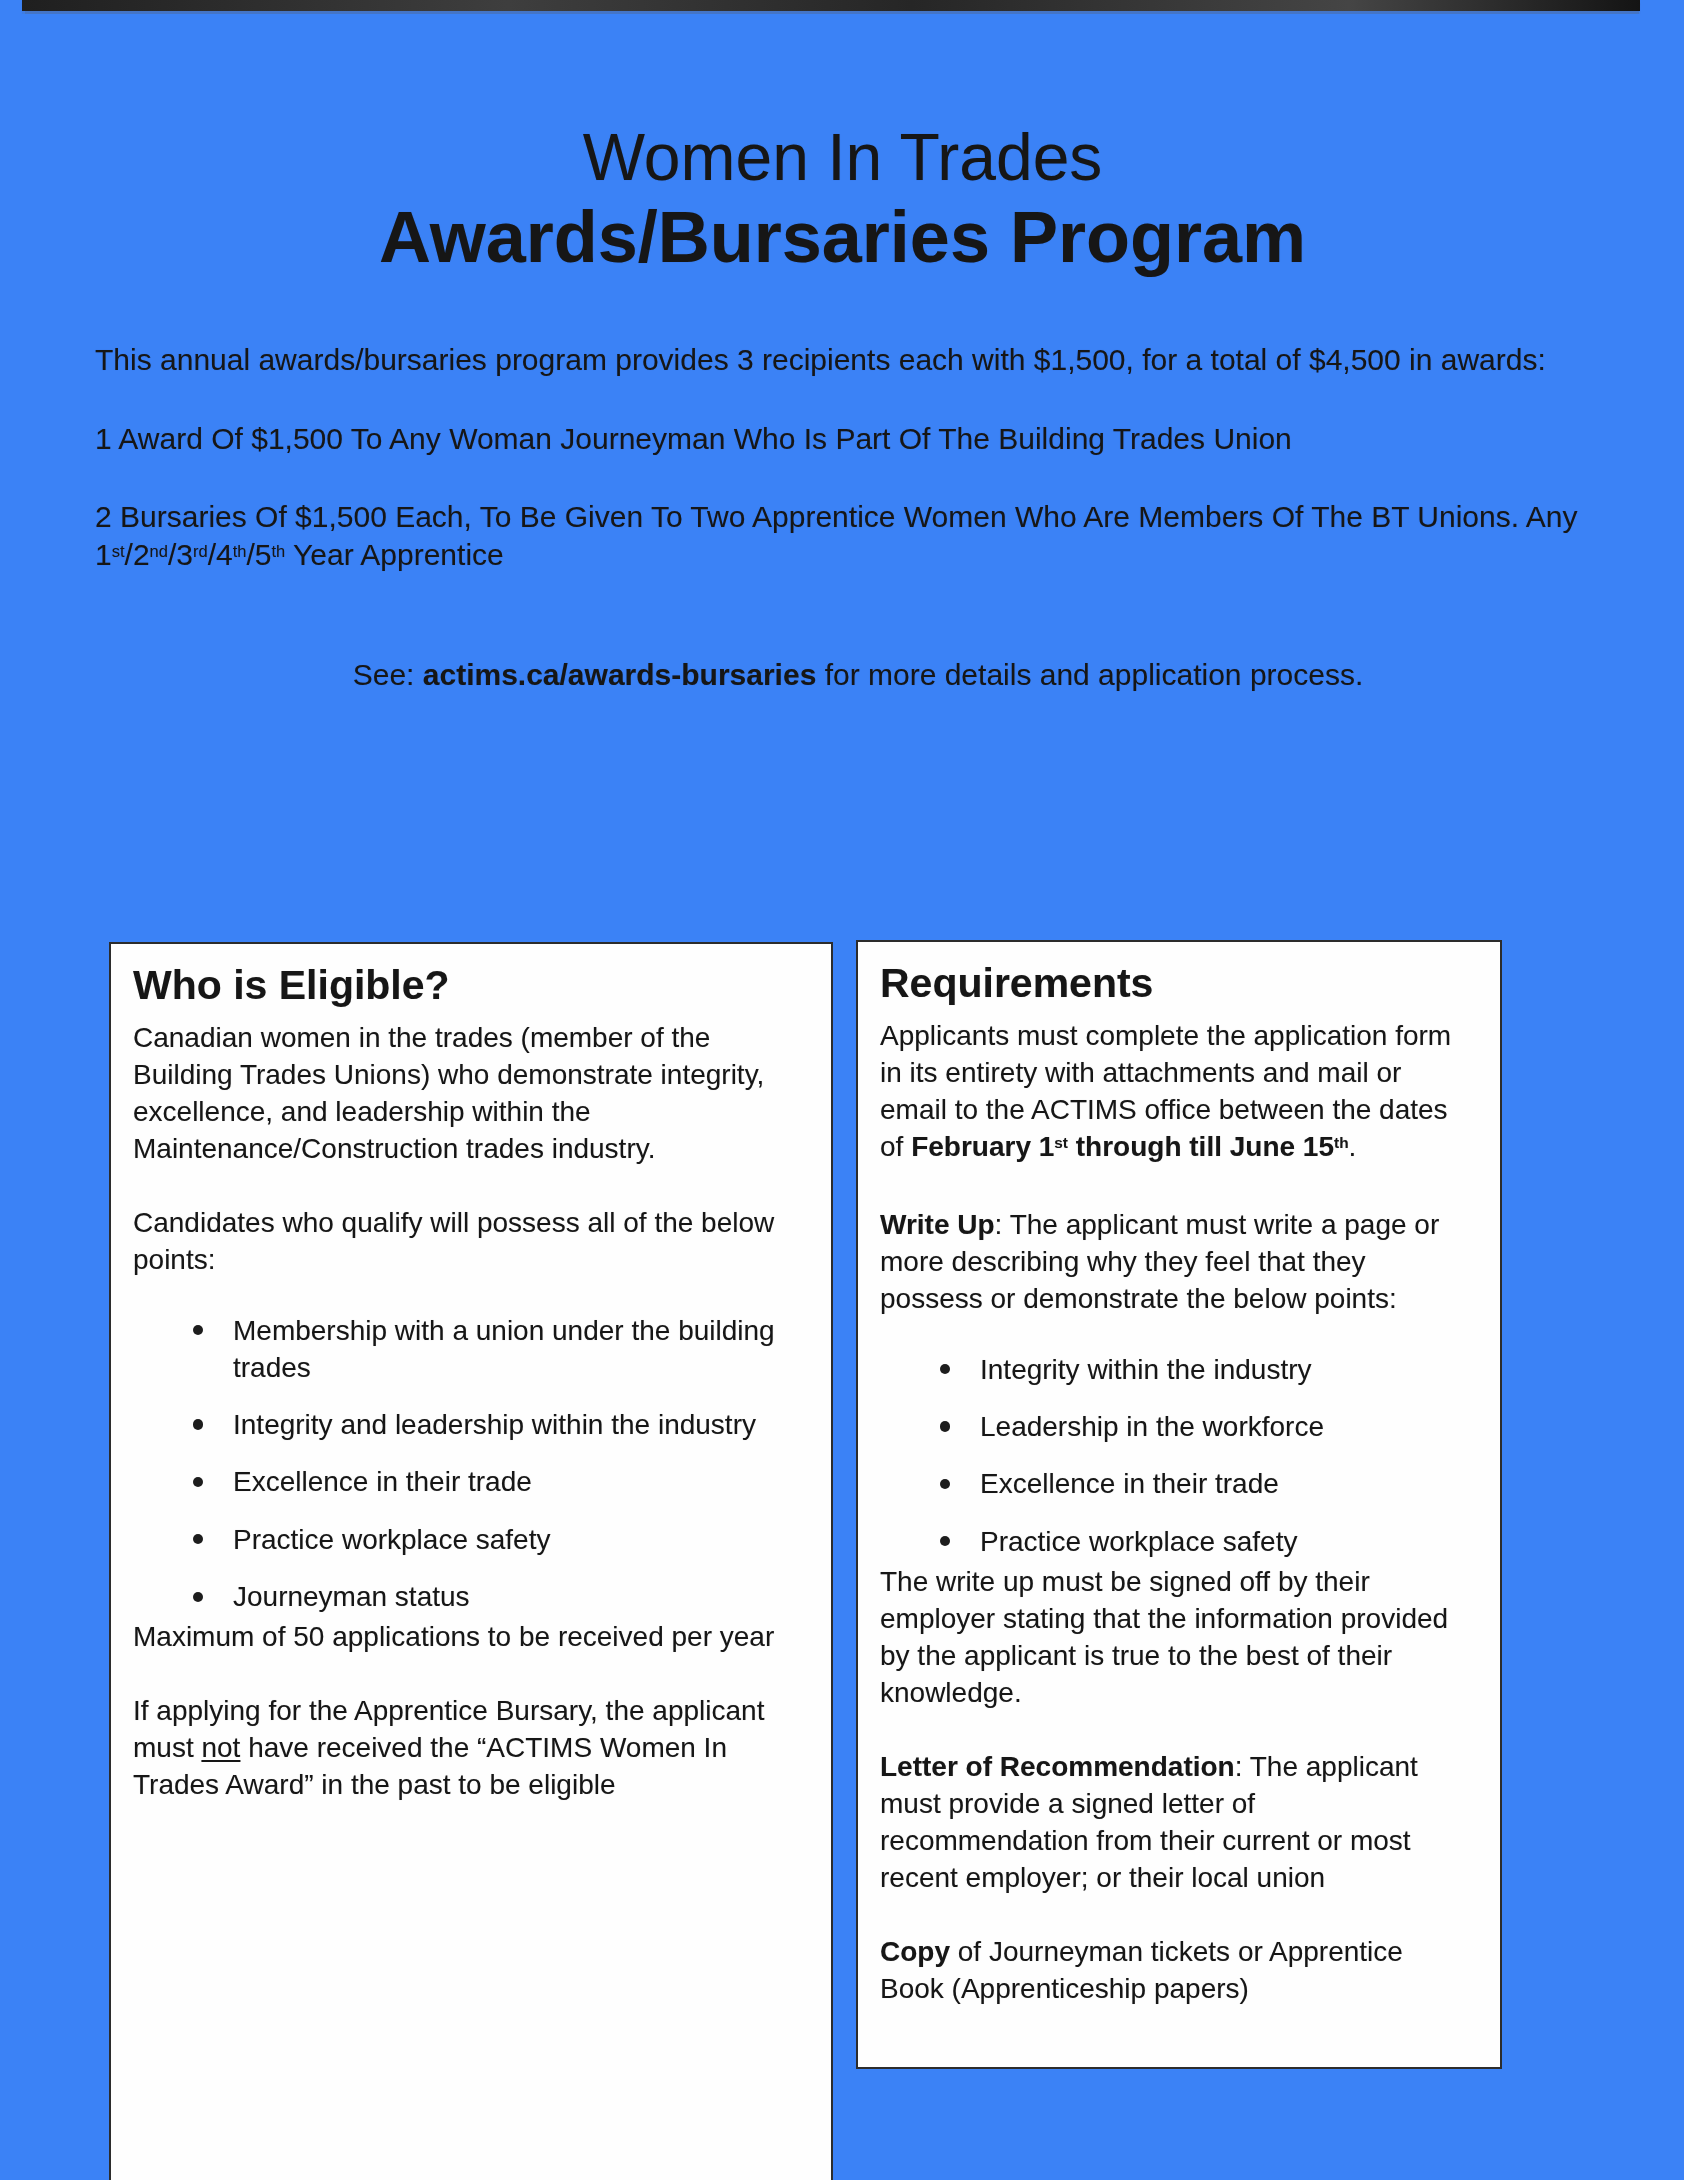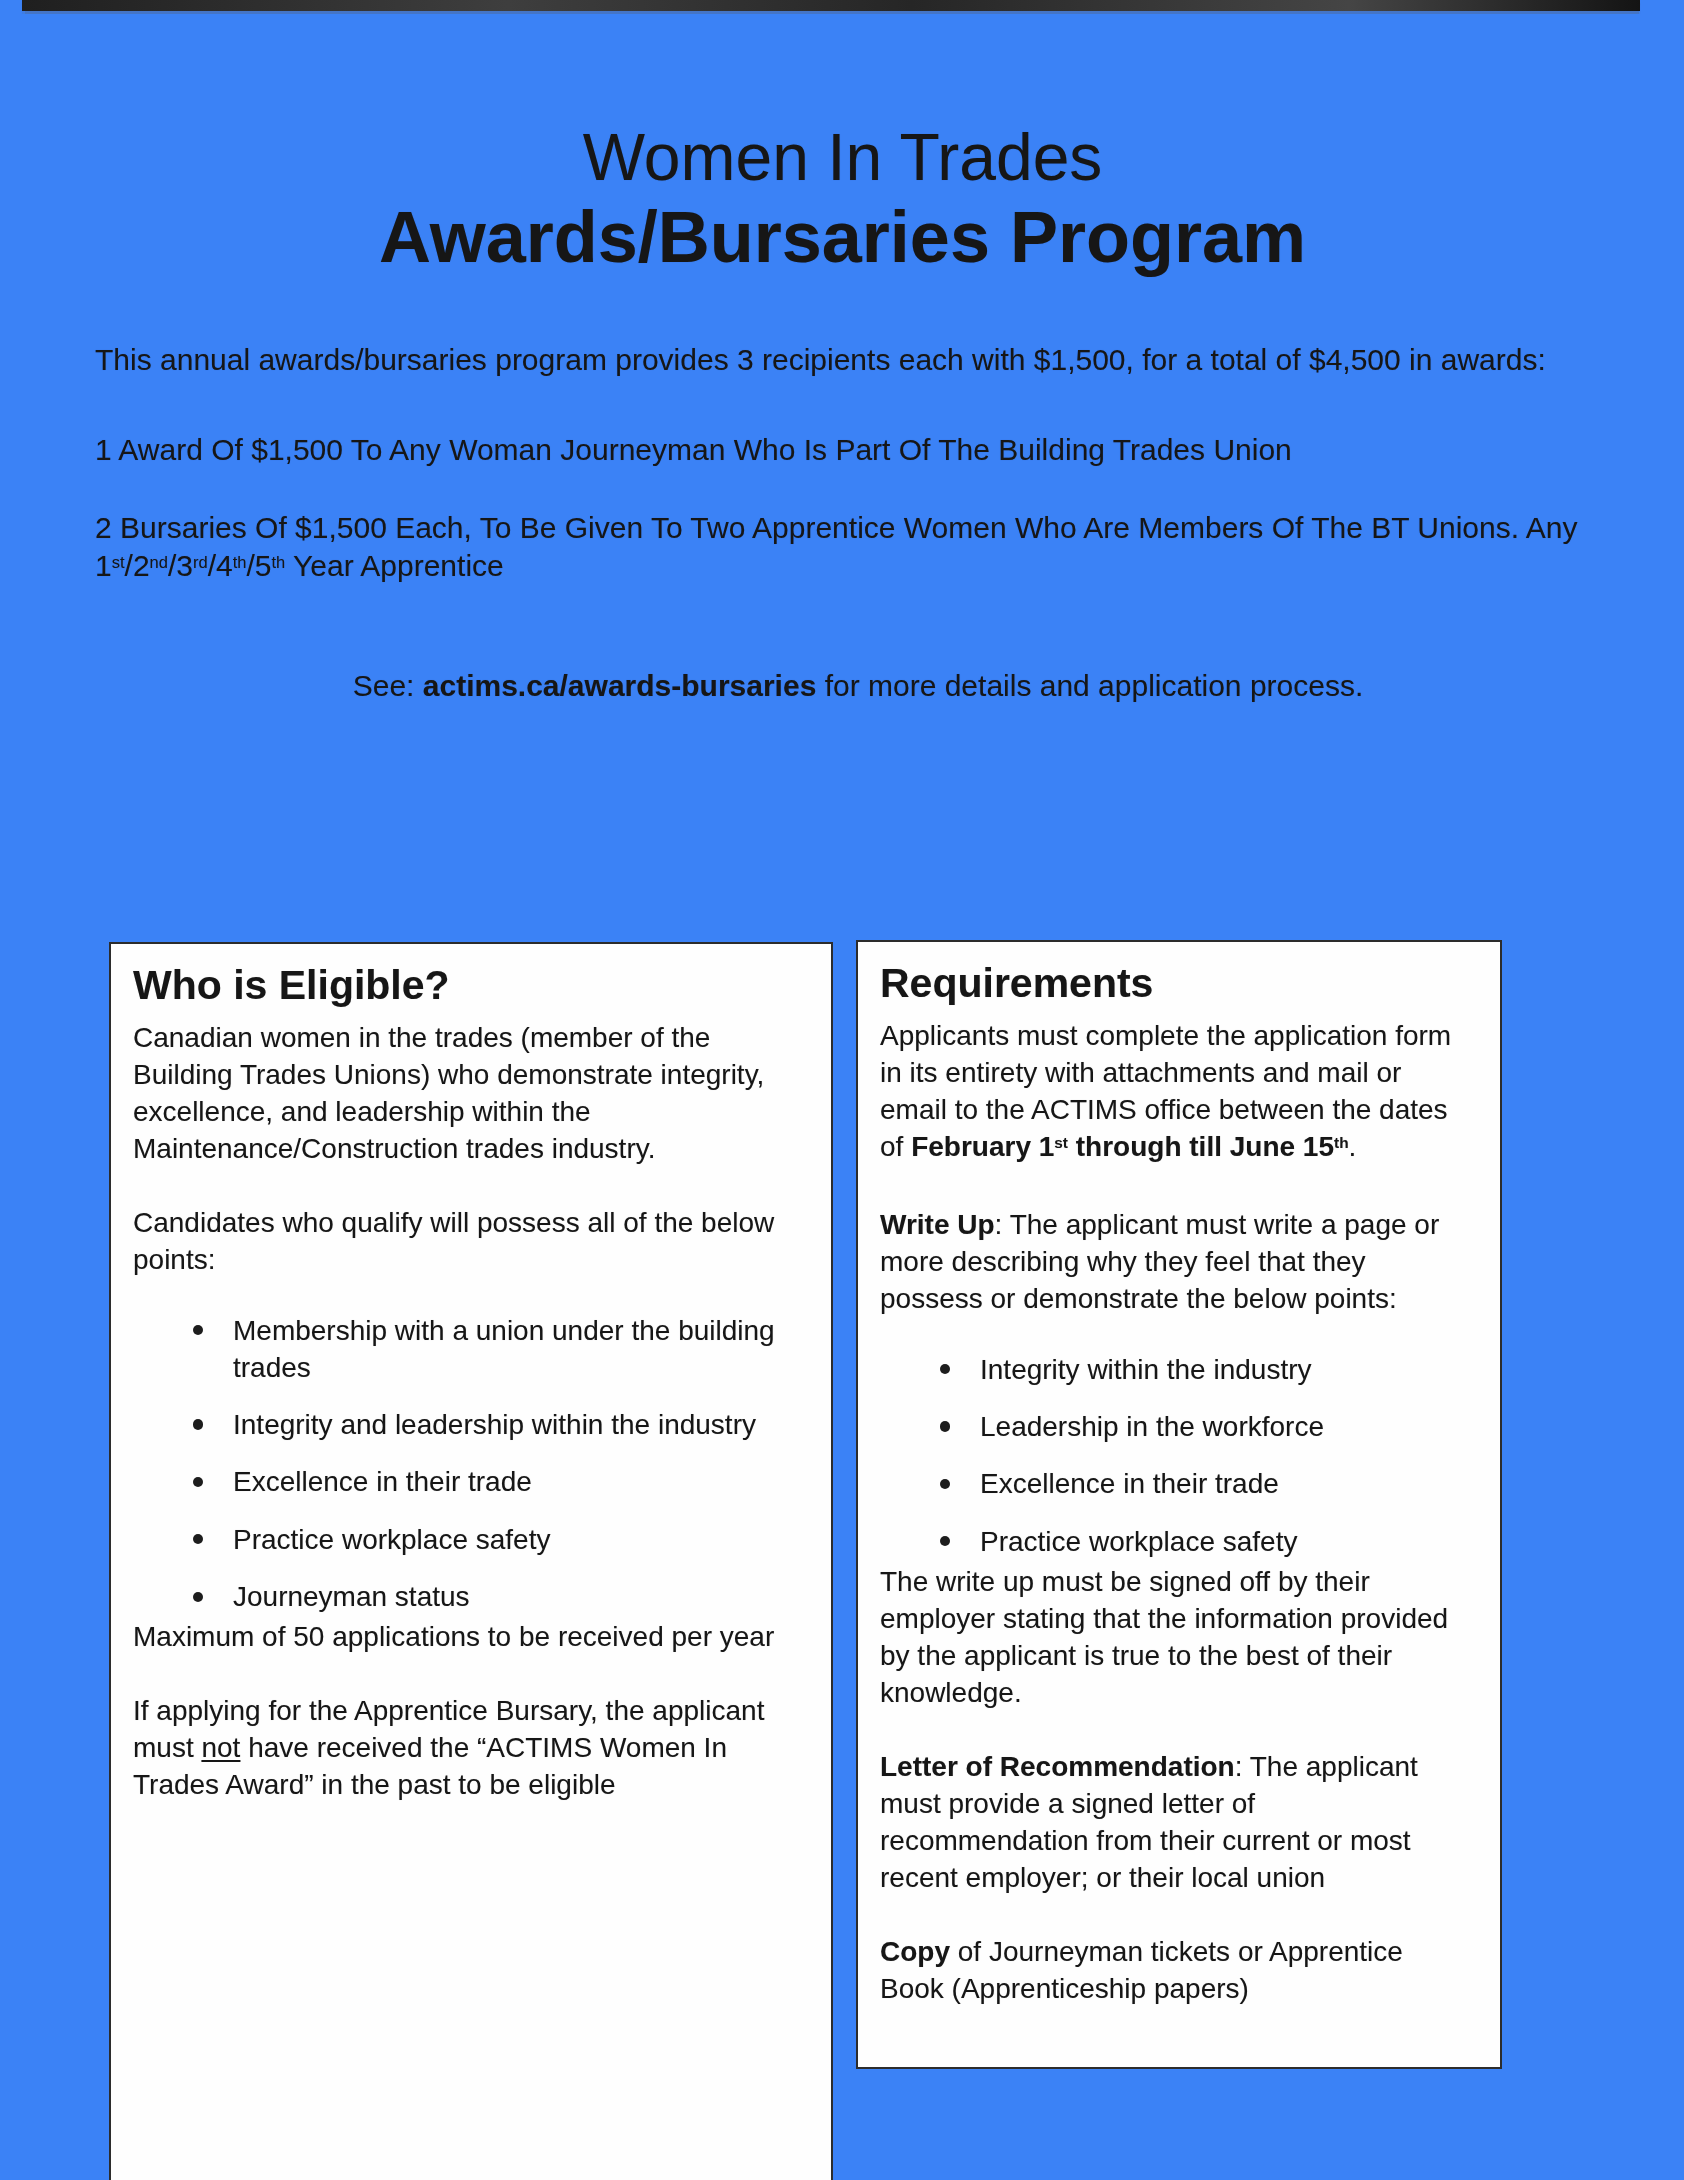--- a/index.html
+++ b/index.html
@@ -49,21 +49,21 @@
   }
   .intro {
     position: absolute;
     left: 95px;
     top: 341px;
     width: 1526px;
     font-size: 30px;
     line-height: 38px;
   }
   .intro p { margin: 0 0 38px 0; }
-  .intro .p-program  { margin-bottom: 52px; }
+  .intro .p-program  { margin-bottom: 41px; }
   .intro .p-award    { margin-bottom: 40px; }
   .intro .p-bursary  { margin-bottom: 78px; }
   .intro .p-see      { margin-bottom: 8px; text-align: center; }
   .u { text-decoration: underline; text-underline-offset: 3.4px; }
   .b { font-weight: 700; }
   .bu { font-weight: 400; text-decoration: underline; text-underline-offset: 3.4px; }
   .sup { font-size: 55%; position: relative; top: -0.5em; }
   .box {
     position: absolute;
     box-sizing: border-box;

